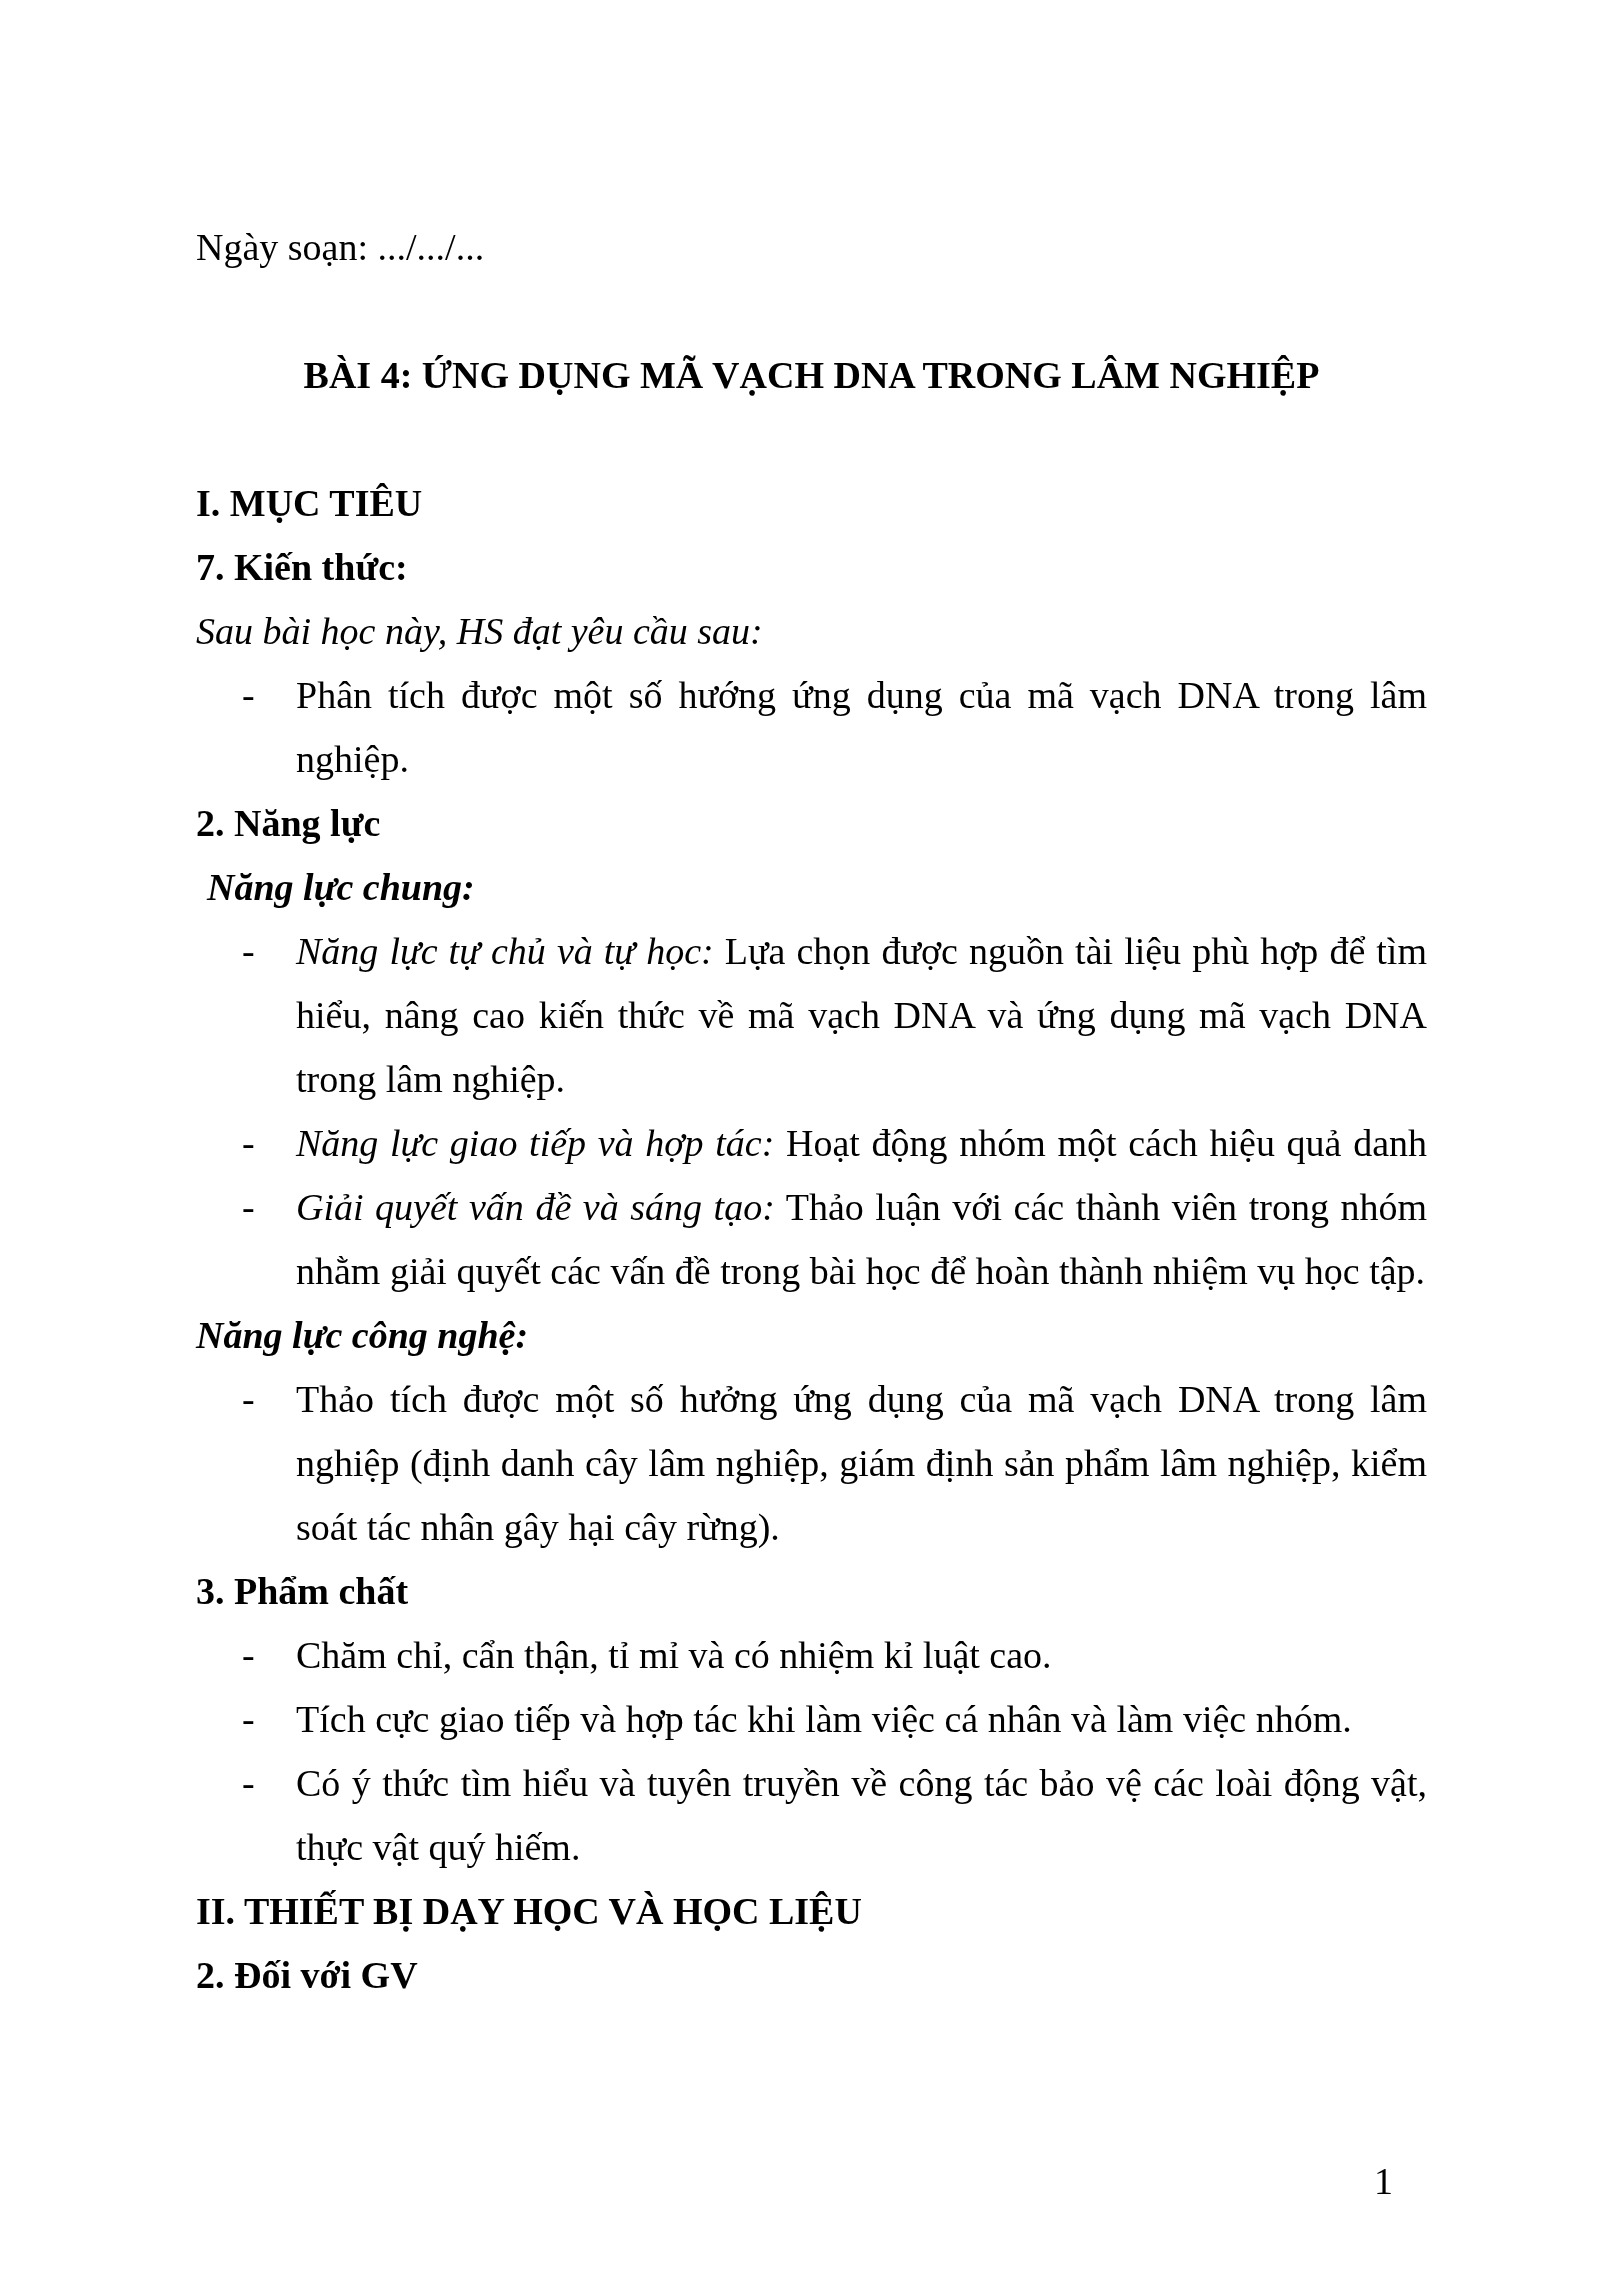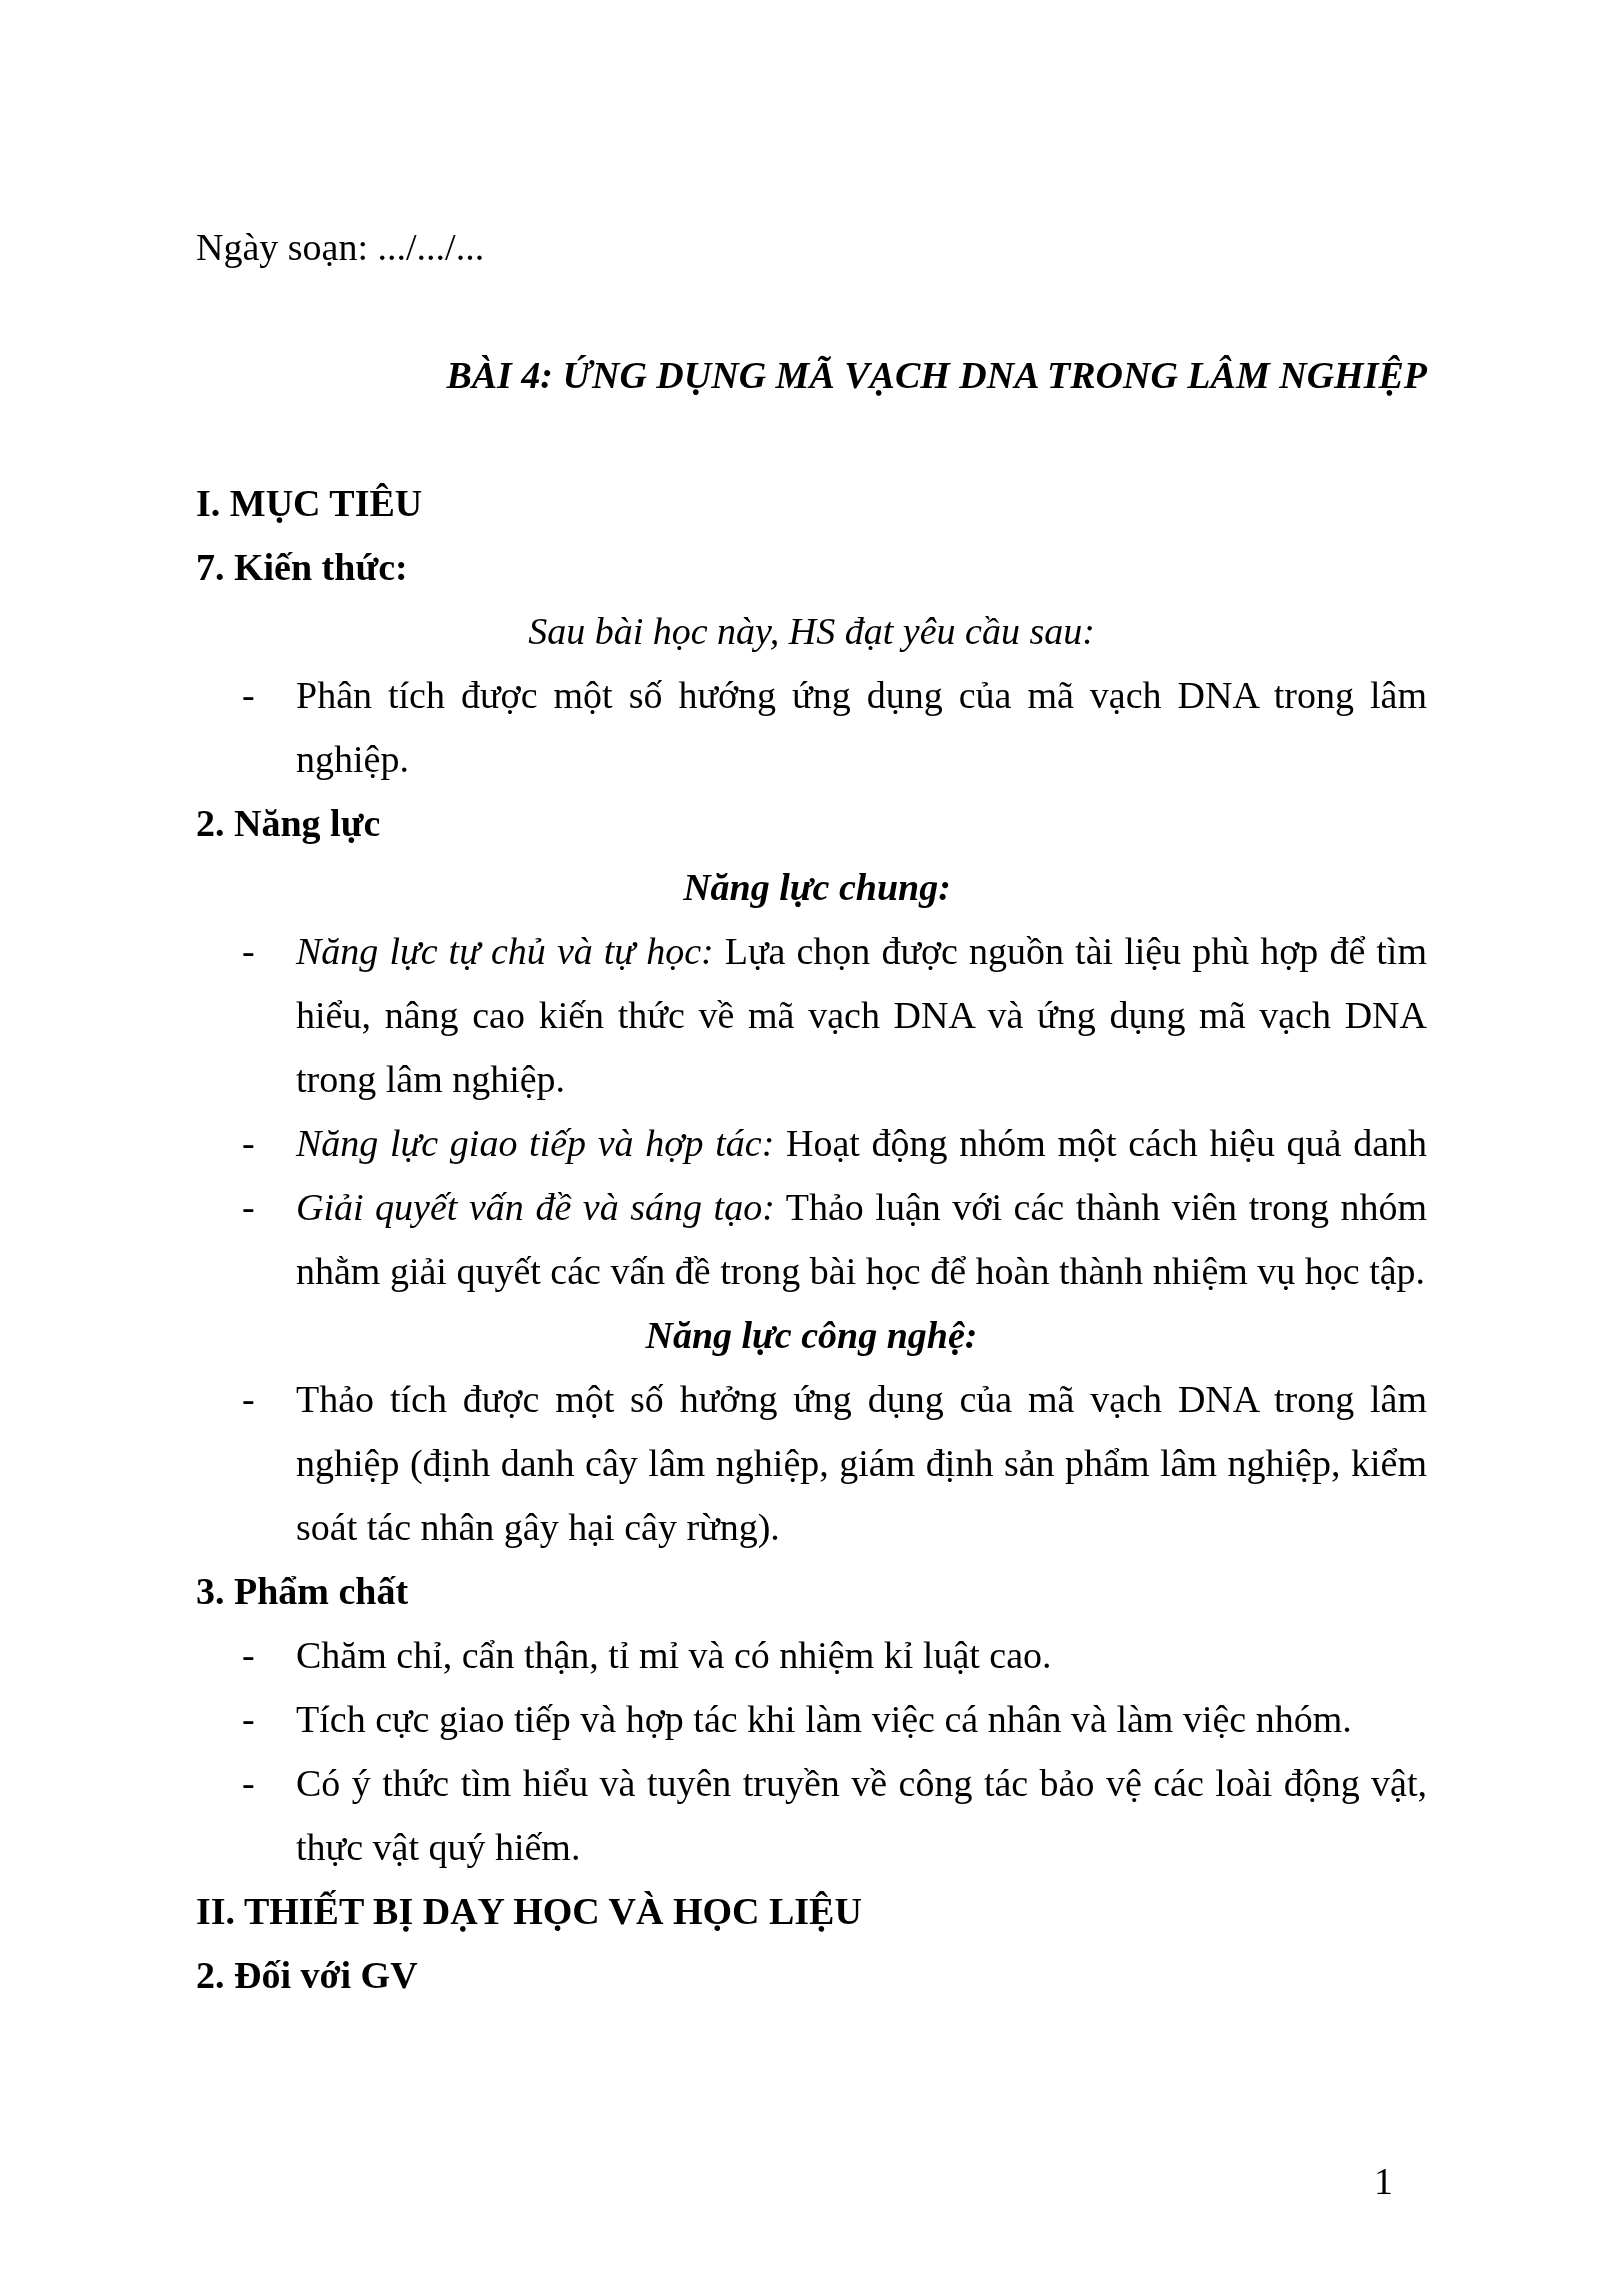--- a/index.html
+++ b/index.html
@@ -27,22 +27,22 @@
     left: 196px;
     top: 175px;
     width: 1231px;
   }
   .line {
     line-height: 64px;
     min-height: 64px;
   }
   .spacer { height: 64px; }
   .b { font-weight: bold; }
-  .i { font-style: italic; text-align: center; }
-  .center { text-align: right; font-style: italic; }
+  .i { font-style: italic; }
+  .center { text-align: center; }
   .just {
     text-align: justify;
     text-align-last: justify;
     -moz-text-align-last: justify;
   }
   .bullet {
     position: relative;
     padding-left: 100px;
   }
   .bullet .marker {

